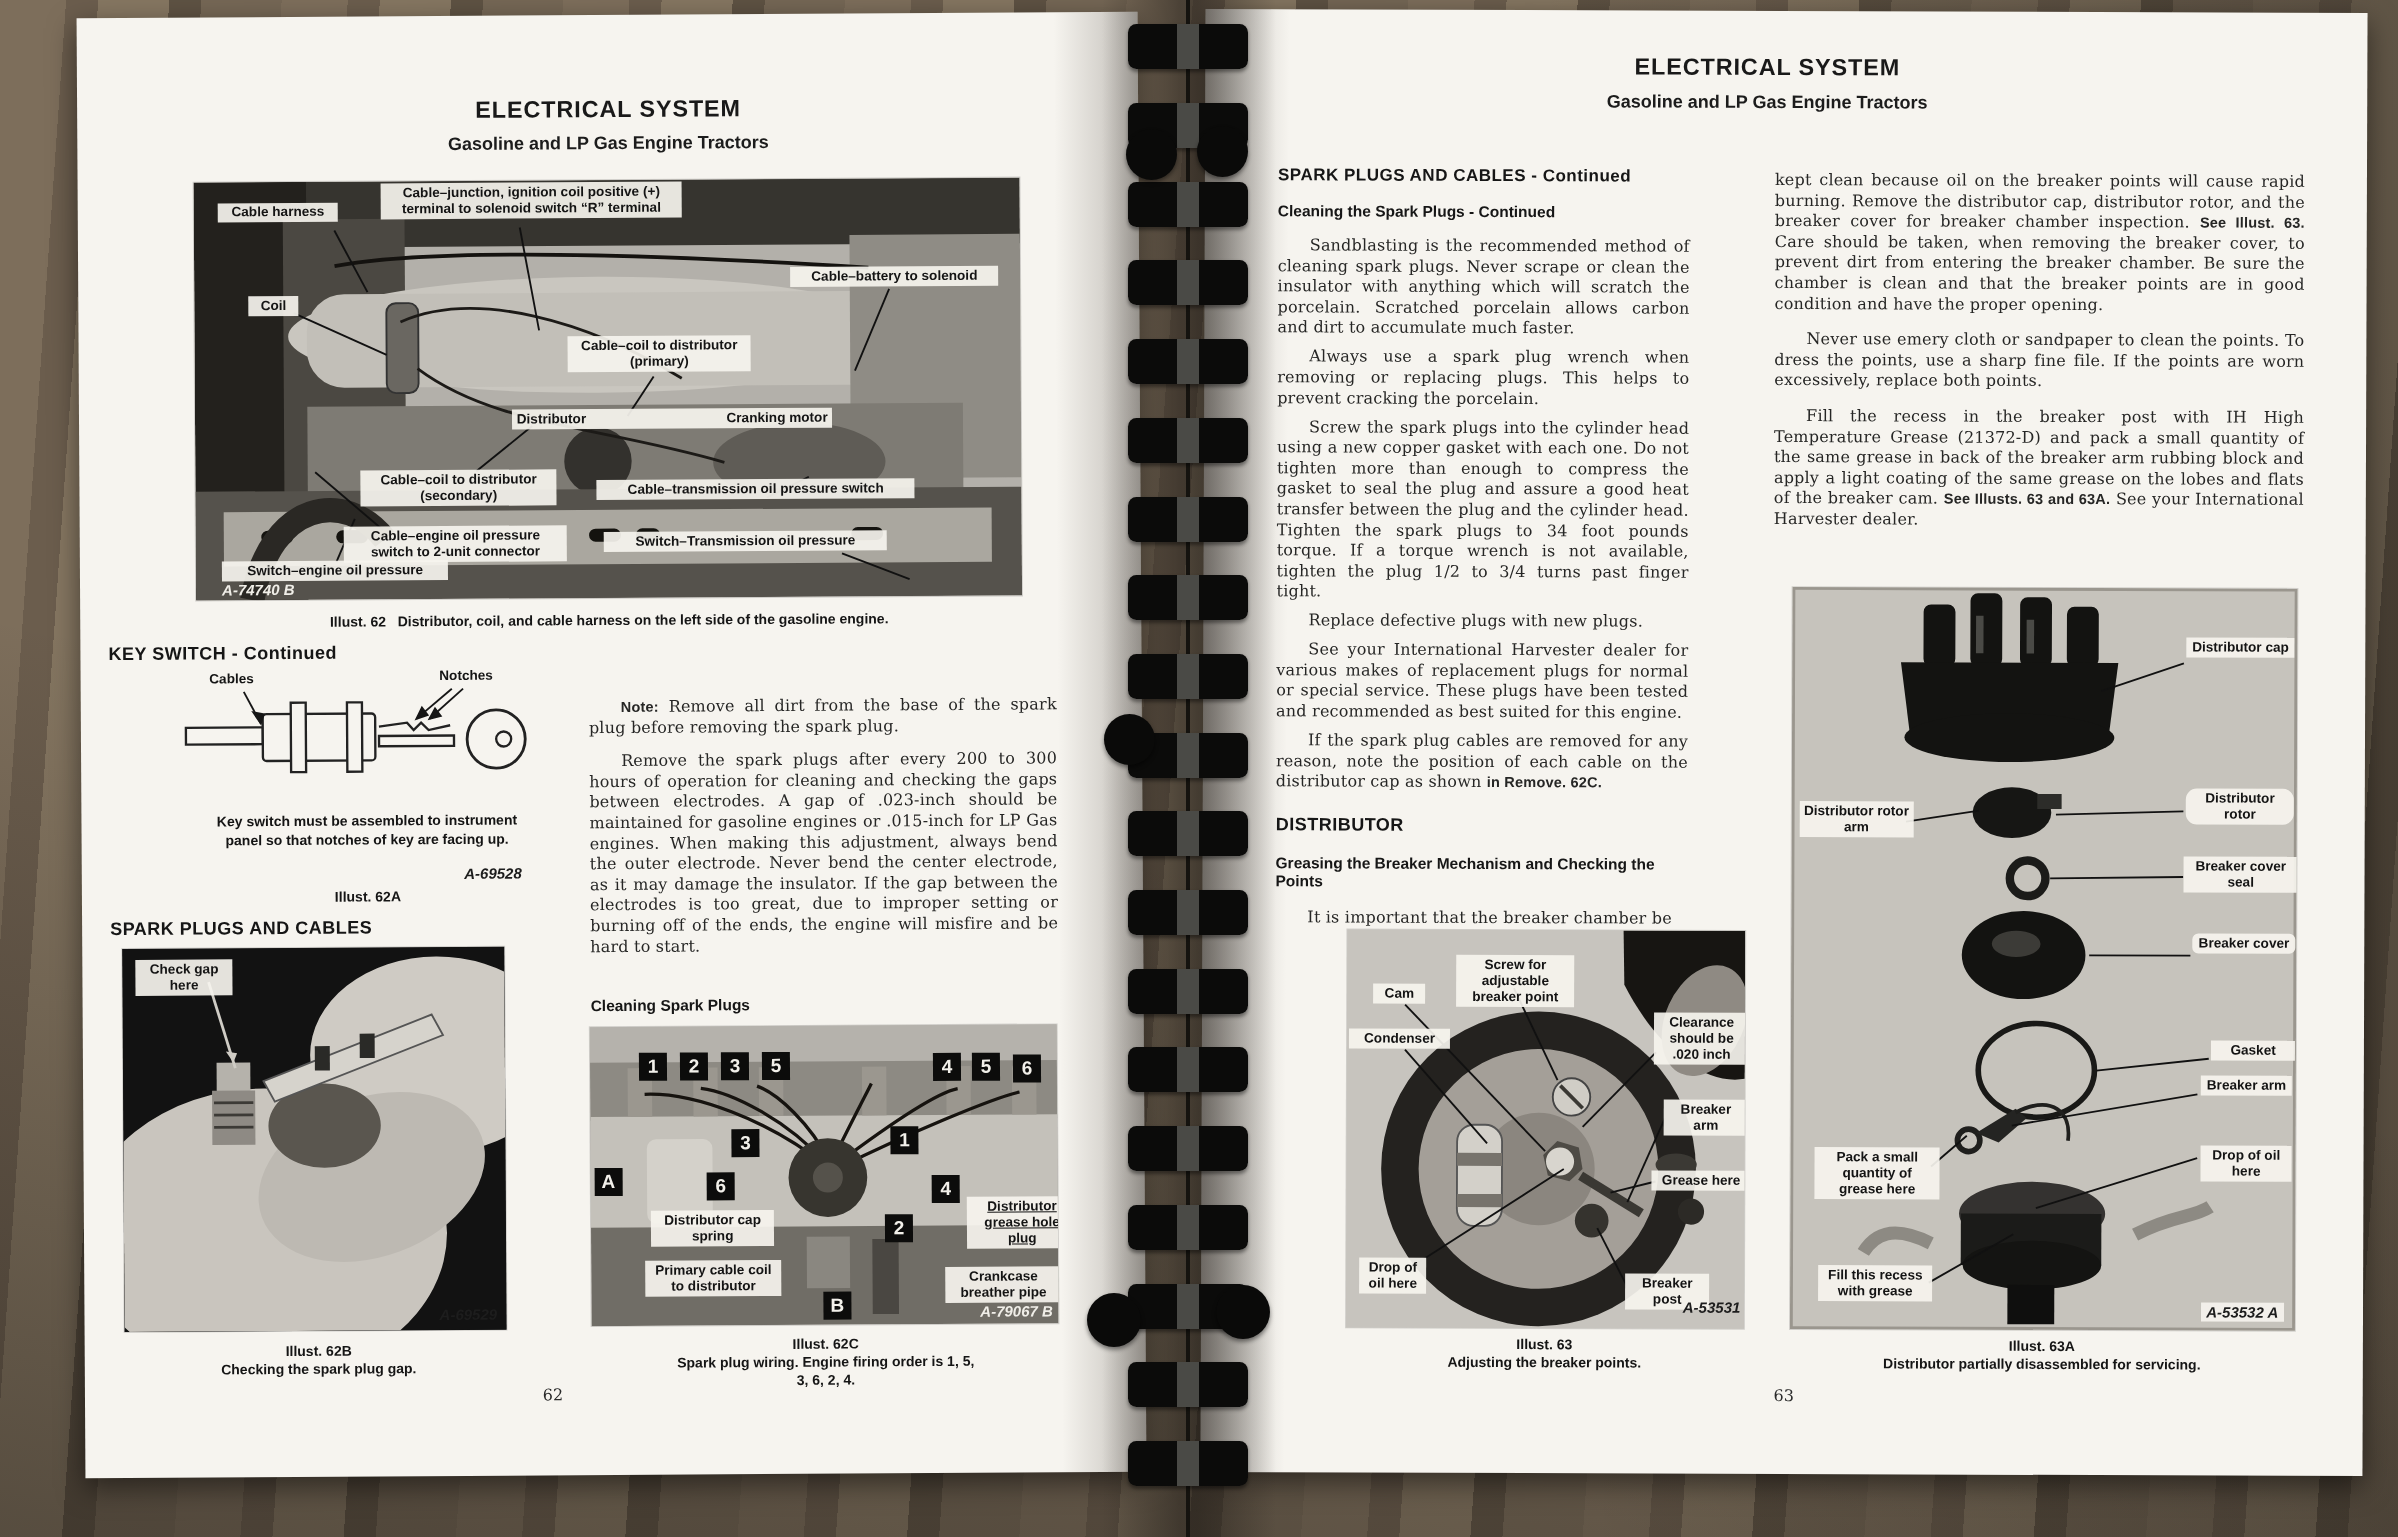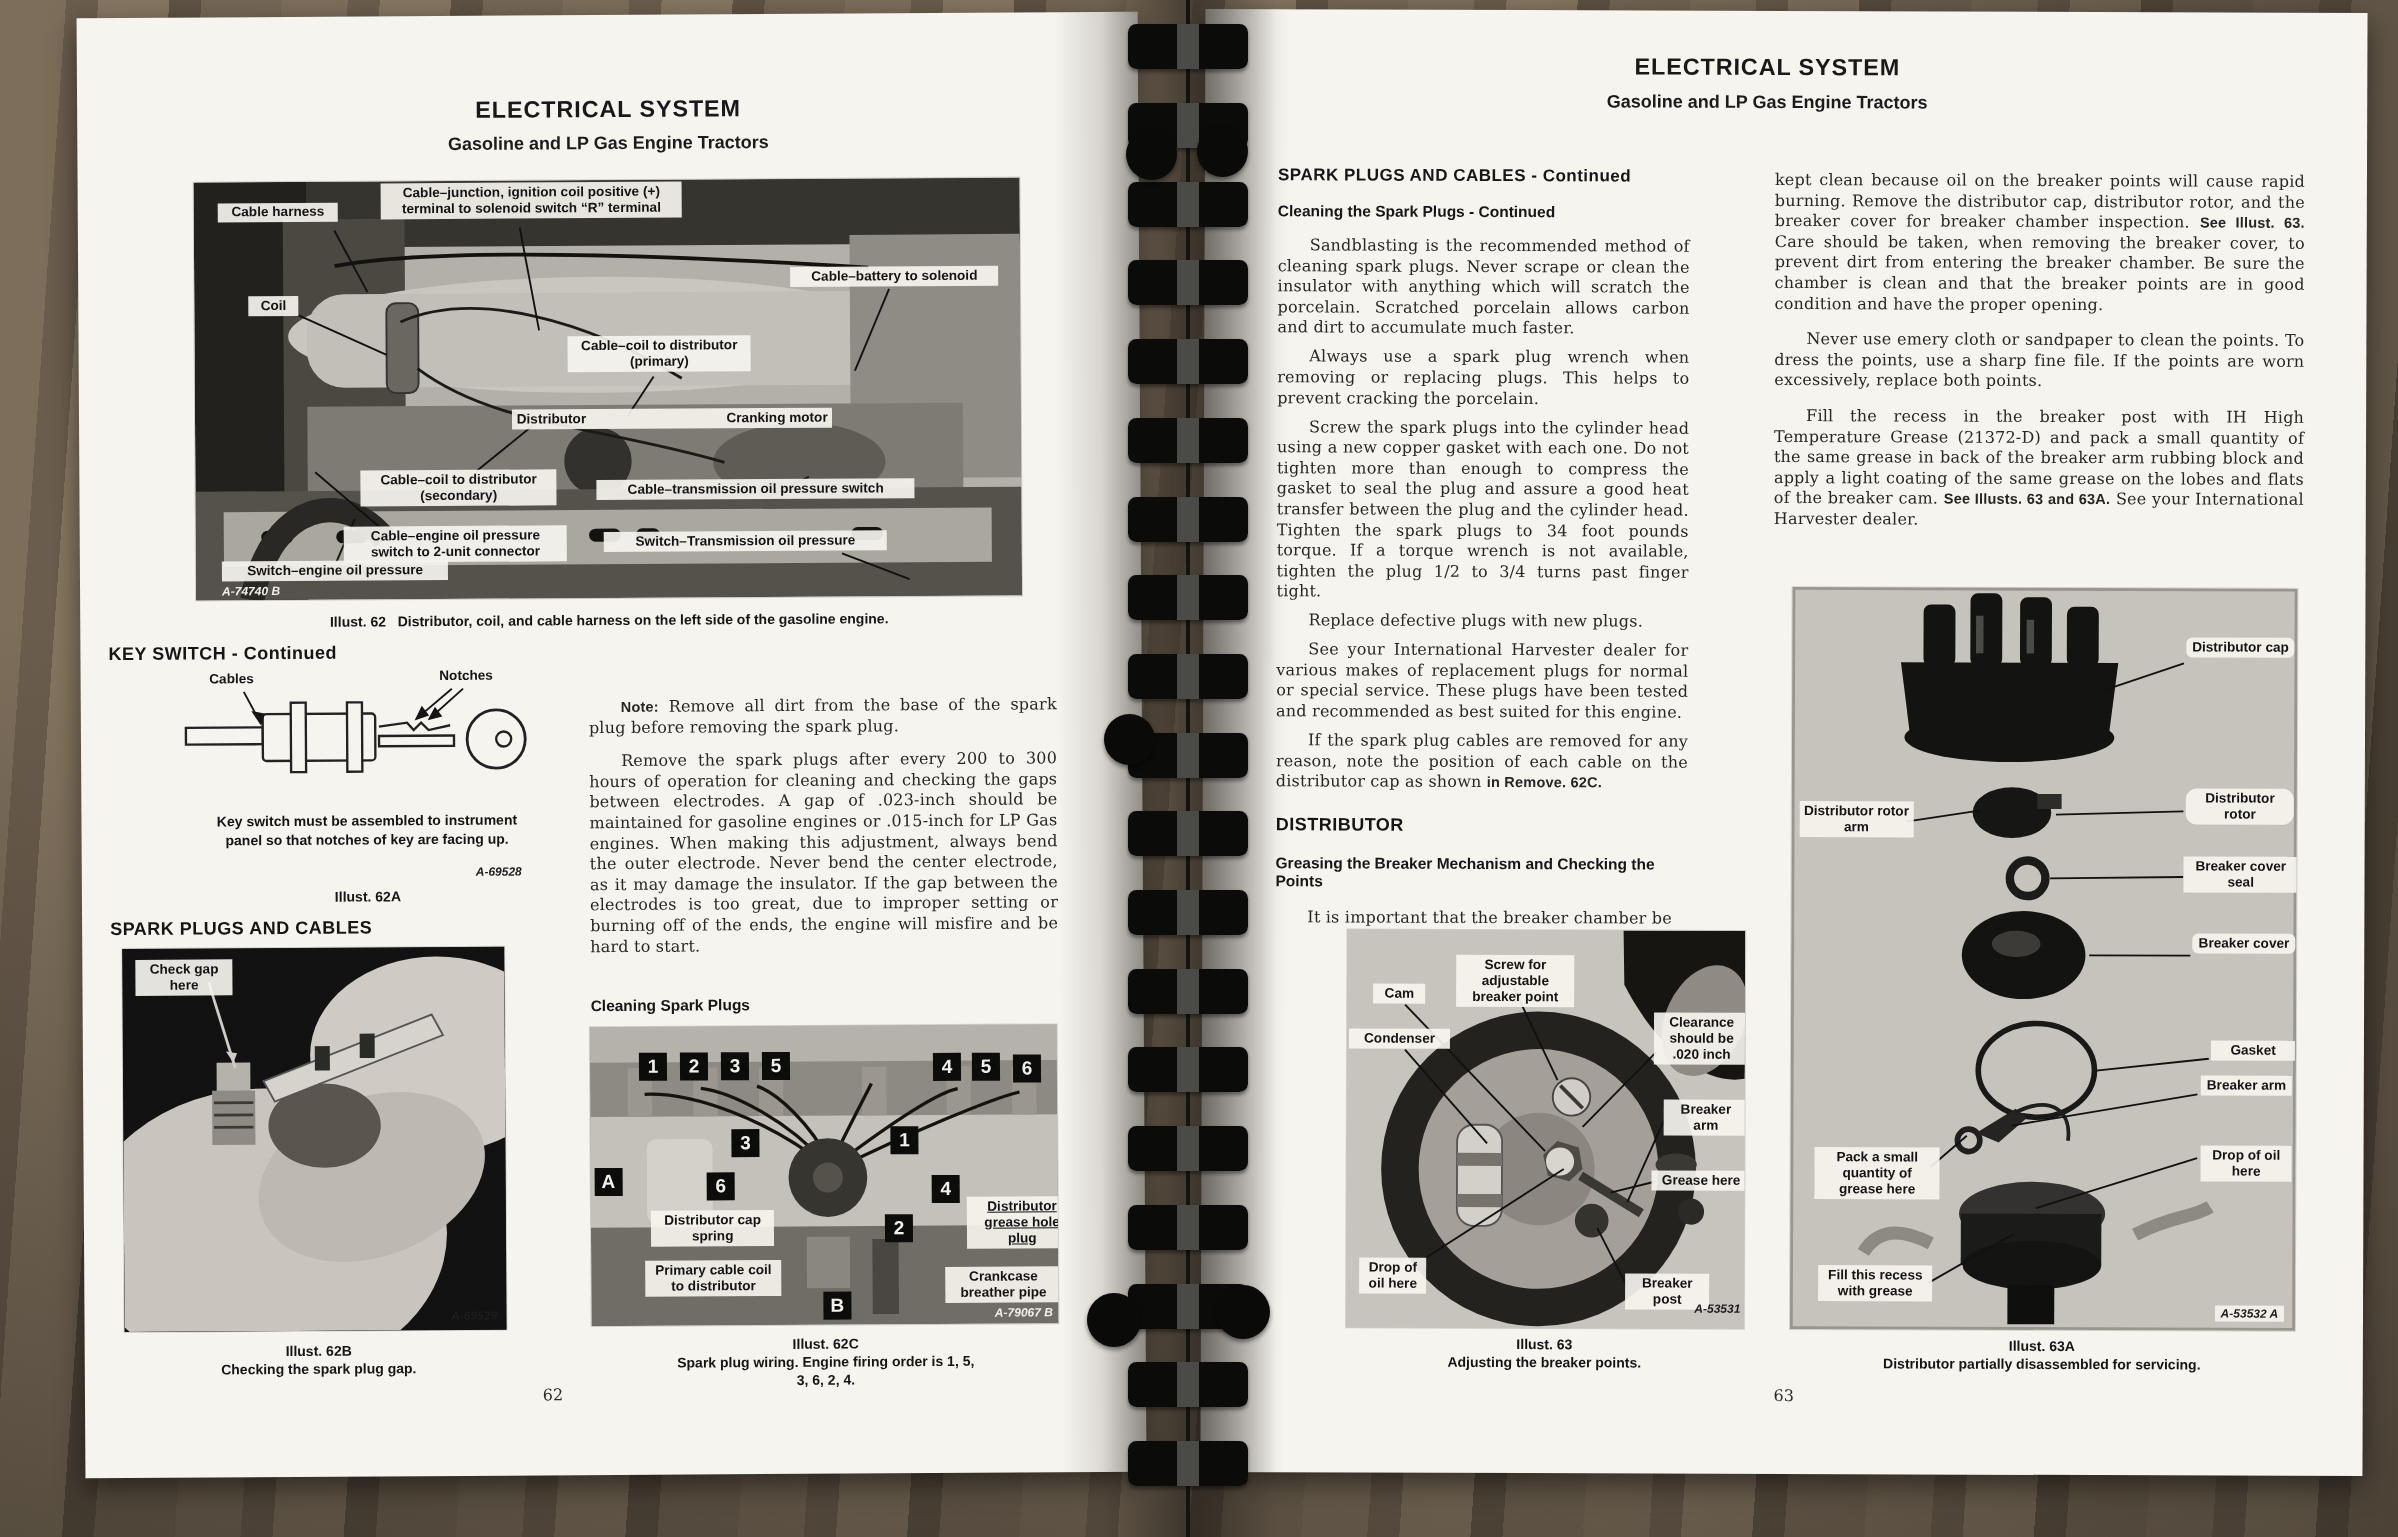--- a/index.html
+++ b/index.html
@@ -33,21 +33,21 @@
     text-align:justify;letter-spacing:0.2px;}
   .bodytext p{text-indent:32px;margin-bottom:8.4px;}
   .bodytext p.noindent{text-indent:0;}
   .xref{font-family:"Liberation Sans",sans-serif;font-weight:bold;font-size:14.5px;}
   .caption{font-weight:bold;font-size:14px;line-height:18px;color:#151515;text-align:center;}
   .photo{position:absolute;overflow:hidden;background:#b5b2ac;box-shadow:0 0 0 0.9px rgba(0,0,0,.15);}
   .photo svg{position:absolute;left:0;top:0;}
   .chip{position:absolute;background:rgba(246,244,238,.92);color:#141414;font-weight:bold;
     font-size:13.6px;line-height:16px;text-align:center;padding:1.9px 4.7px;}
   .chip.bare{background:none;}
-  .code{position:absolute;font-style:italic;font-weight:bold;font-size:12px;color:#1d1d1d;}
+  .code{position:absolute;font-style:italic;font-weight:bold;font-size:15px;color:#1d1d1d;}
   .tag{position:absolute;width:28px;height:28px;background:#0c0c0b;color:#f2f0ea;
     font-weight:bold;font-size:19px;line-height:28px;text-align:center;}
   .pagenum{font-family:"DejaVu Serif",serif;font-size:16px;color:#2a2a2a;text-align:center;}
   .keycap{font-weight:bold;font-size:14px;line-height:19px;text-align:center;color:#141414;}
 </style>
 </head>
 <body>
 
 <div class="page page-left">
   <div class="shade r"></div>
@@ -340,21 +340,21 @@
         <line x1="418" y1="238" x2="282" y2="242"></line>
         <line x1="418" y1="308" x2="276" y2="310"></line>
         <line x1="426" y1="392" x2="318" y2="392"></line>
         <line x1="446" y1="502" x2="326" y2="515"></line>
         <line x1="434" y1="540" x2="236" y2="574"></line>
         <line x1="434" y1="608" x2="262" y2="662"></line>
         <line x1="150" y1="618" x2="188" y2="585"></line>
         <line x1="148" y1="742" x2="238" y2="690"></line>
       </g>
     </svg>
-    <div class="chip" style="left:394px;top:49px;width:99px;border-radius:6px;">Distributor cap</div>
+    <div class="chip" style="left:394px;top:49px;width:99px;">Distributor cap</div>
     <div class="chip" style="left:7.5px;top:214px;width:105px;">Distributor rotor arm</div>
     <div class="chip" style="left:394px;top:200px;width:99px;border-radius:11px;">Distributor rotor</div>
     <div class="chip" style="left:392px;top:268px;width:105px;">Breaker cover seal</div>
     <div class="chip" style="left:401px;top:345px;width:94px;border-radius:6px;">Breaker cover</div>
     <div class="chip" style="left:420px;top:452px;width:75px;">Gasket</div>
     <div class="chip" style="left:410px;top:487px;width:82px;">Breaker arm</div>
     <div class="chip" style="left:410px;top:557px;width:82px;">Drop of oil here</div>
     <div class="chip" style="left:24px;top:560px;width:116px;">Pack a small quantity of grease here</div>
     <div class="chip" style="left:28px;top:678px;width:105px;">Fill this recess with grease</div>
     <div class="code" style="right:11.2px;bottom:9.4px;background:rgba(246,244,238,.9);padding:0.9px 5.6px;">A-53532 A</div>

